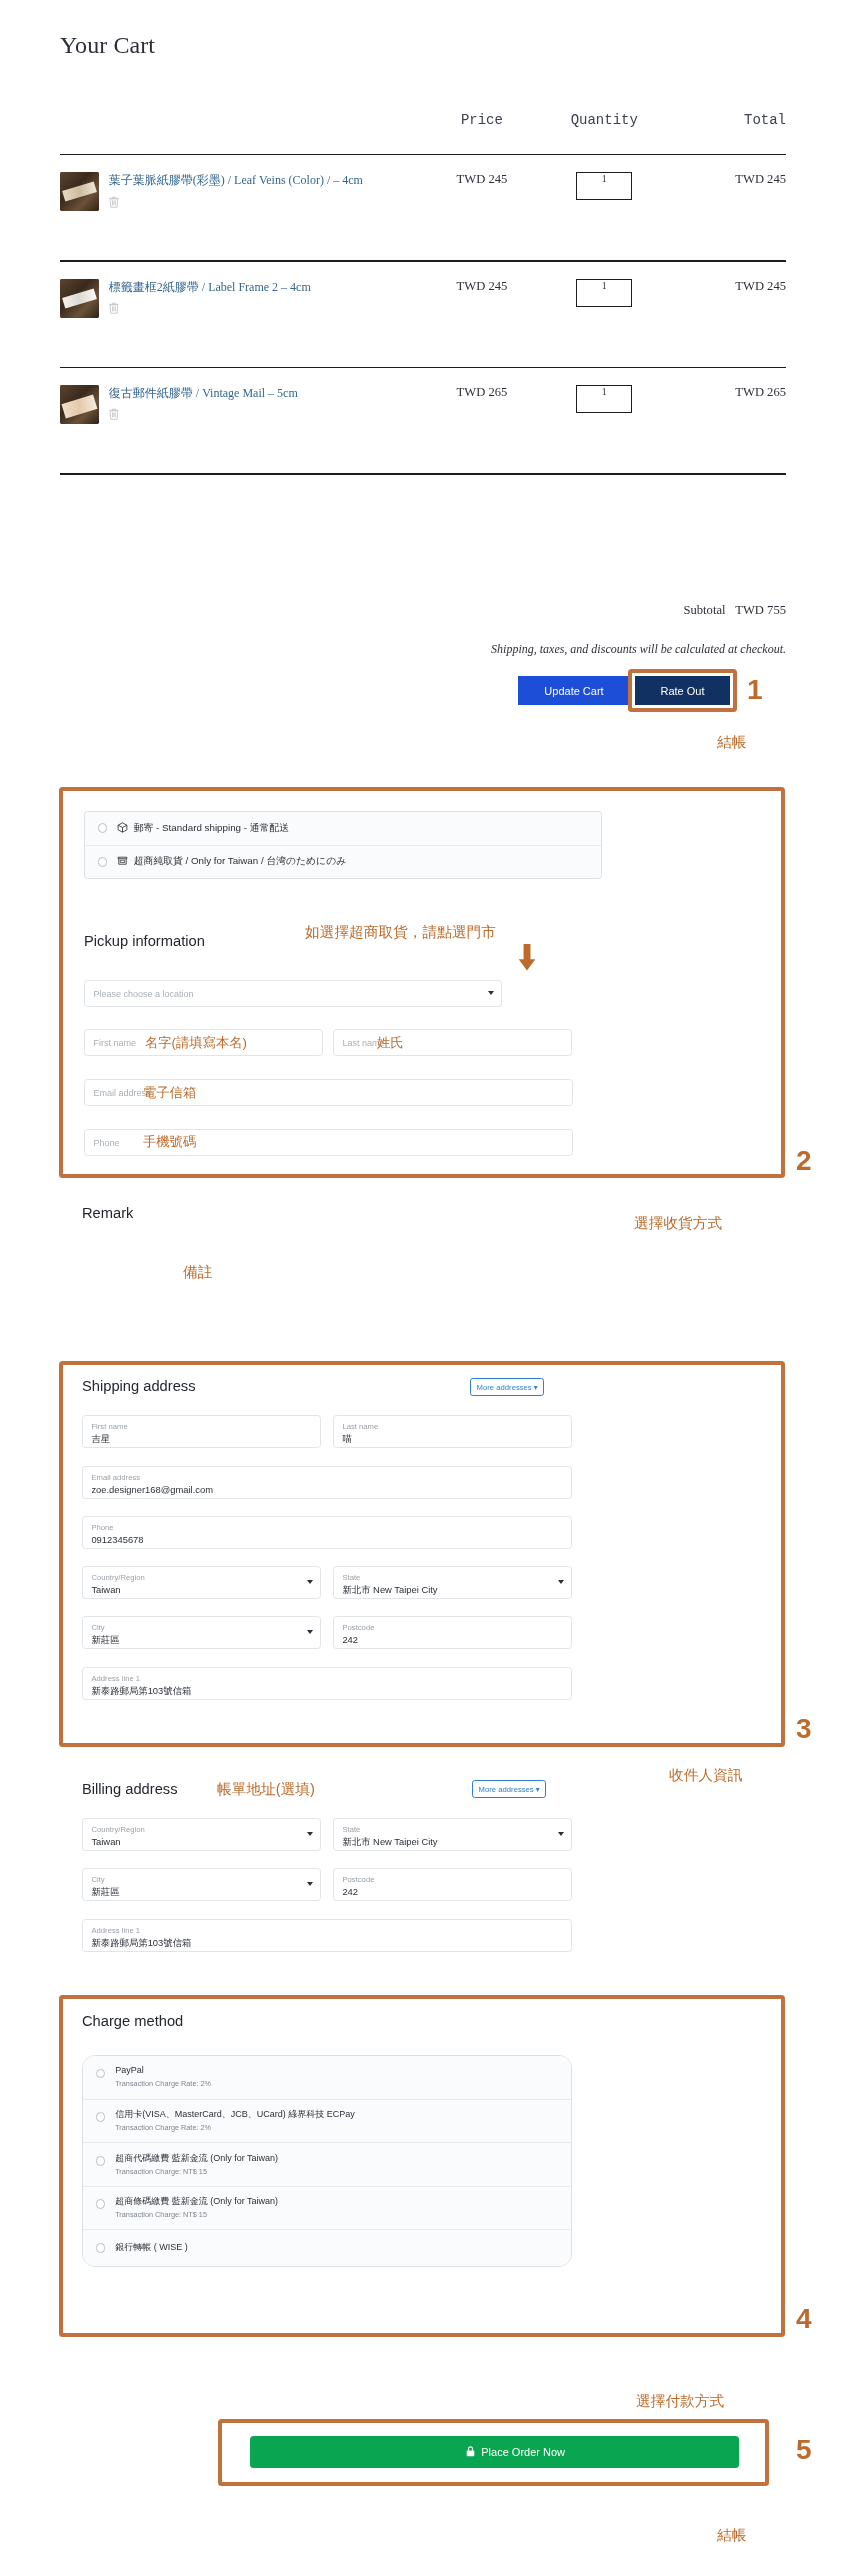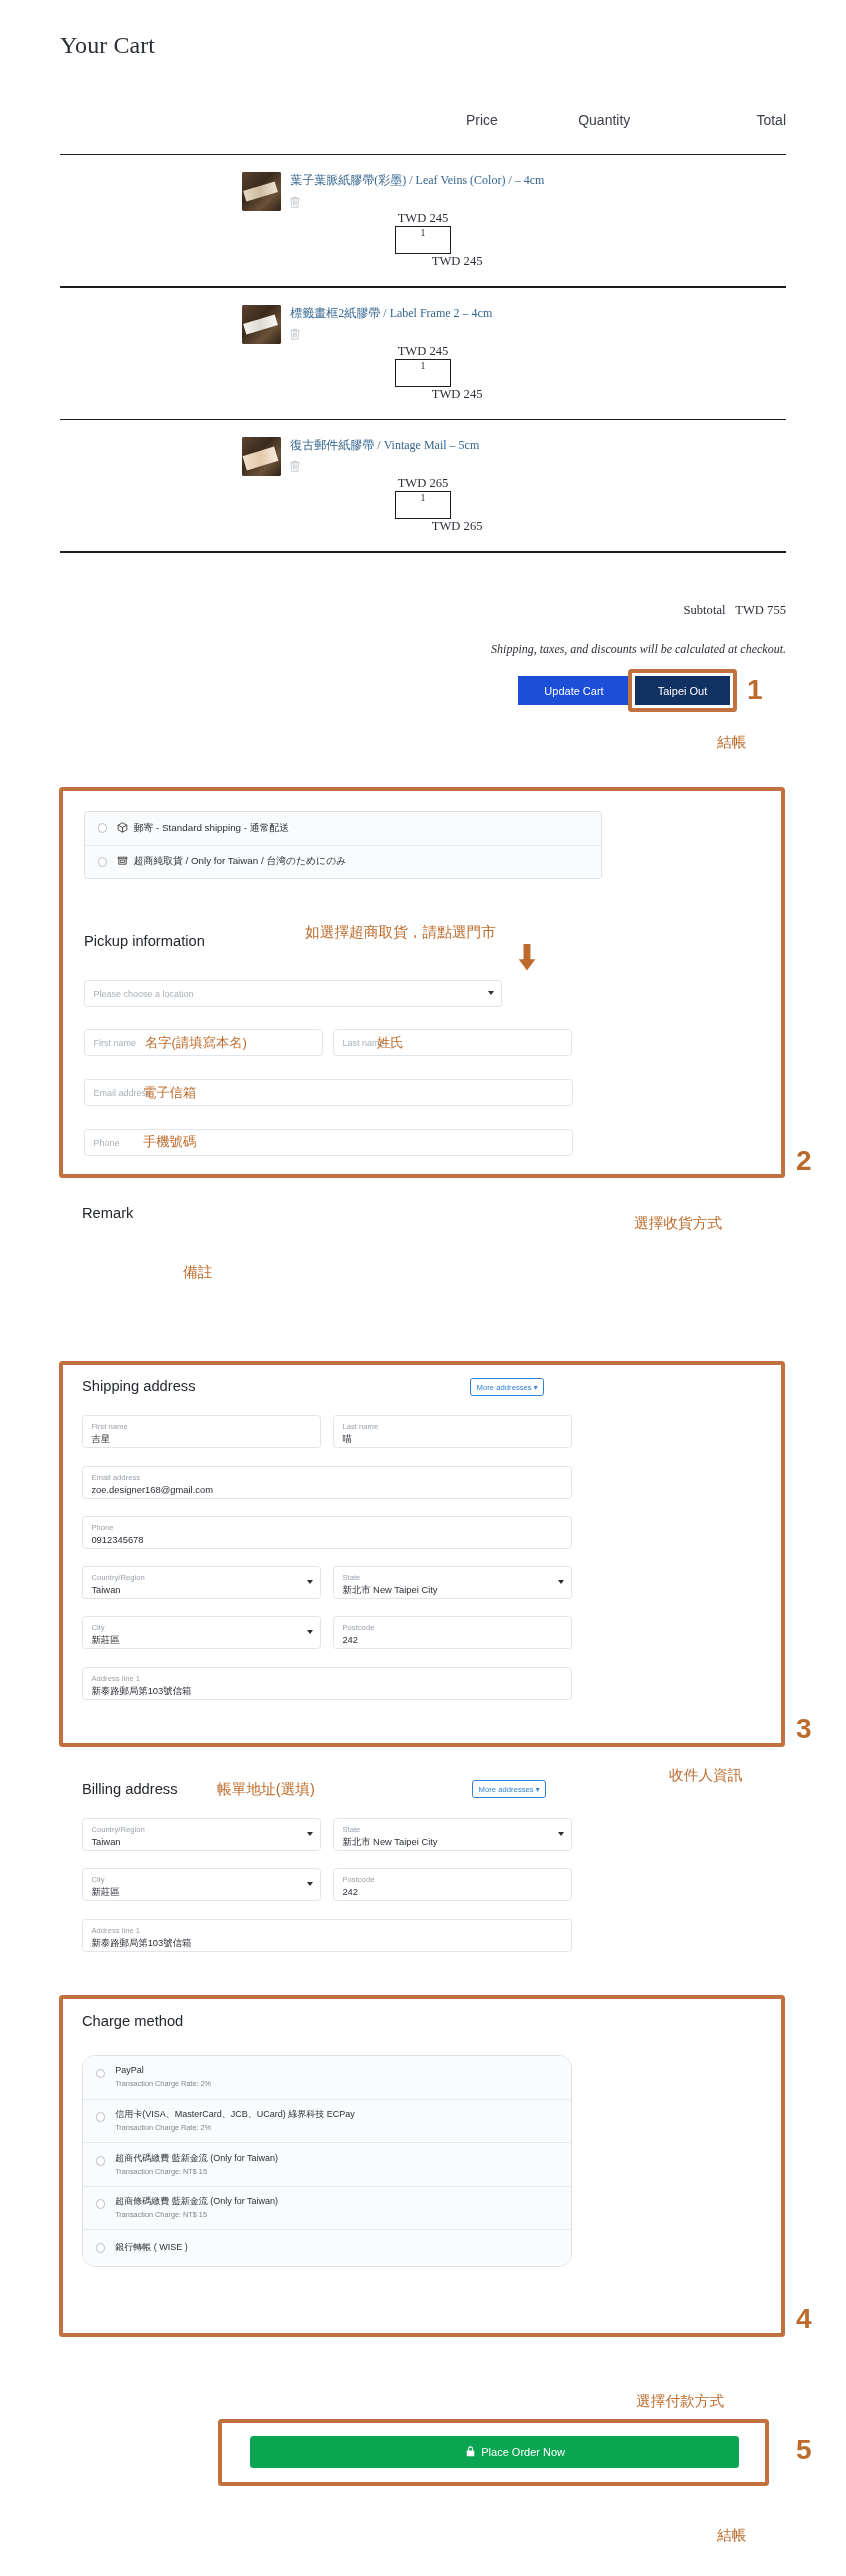--- a/index.html
+++ b/index.html
@@ -14,28 +14,28 @@
   }
   .page { position:relative; width:847px; height:2576px; }
 
   
   #cart-title {
     position:absolute; left:60px; top:32px;
     font-family:"Liberation Serif", serif;
     font-size:24px; color:#2b2f37; letter-spacing:0.1px;
   }
   #cart-table { position:absolute; left:60px; top:112px; width:726px; }
-  .cart-head { display:flex; font-family:Liberation Sans, sans-serif; font-size:14px; color:#3a3f4a; height:42px; align-items:flex-start; }
+  .cart-head { display:flex; font-family:Liberation Mono, monospace; font-size:14px; color:#3a3f4a; height:42px; align-items:flex-start; }
   .col-prod { width:363px; }
   .col-price { width:119px; text-align:center; }
   .col-qty { width:126px; text-align:center; }
   .col-total { width:119px; text-align:right; }
   .hr { height:1.4px; background:#1c1c1c; width:726px; }
 
-  .cart-row { display:flex; align-items:center; min-height:105px; padding:17px 0;flex-direction:column; }
+  .cart-row { display:flex; align-items:flex-start; min-height:105px; padding:17px 0; }
   .thumb { width:39px; height:39px; border-radius:1.4px; background:#4a3526; margin-right:9.8px; flex:none;
            background-image:linear-gradient(135deg,#5d4330 0%,#3a2a1d 40%,#6b5138 70%,#2e2118 100%); position:relative; overflow:hidden; }
   .thumb::after { content:""; position:absolute; left:2.8px; top:14px; width:33px; height:11px;
            background:linear-gradient(100deg,#e8d9c4,#cdbba0 50%,#f0e6d6); transform:rotate(-17deg); }
   .thumb.t2::after { background:linear-gradient(100deg,#f4f1ec,#ddd9d2 50%,#fbfaf7); }
   .thumb.t3::after { background:linear-gradient(100deg,#efdfcb,#e3c9ab 50%,#f6ece0); height:15.4px; }
   .prod-wrap { flex:1; }
   .prod-name { font-family:"Liberation Serif", serif; font-size:12px; color:#34668f; line-height:1.35; }
   .trash { margin-top:7px; width:9.8px; height:12px; display:block; }
   .money { font-family:"Liberation Serif", serif; font-size:12.6px; color:#2b2f37; }
@@ -160,21 +160,21 @@
     </div>
     <div class="hr"></div>
   </div>
 
   <div id="subtotal-row">
     <span class="lbl">Subtotal</span><span>TWD 755</span>
   </div>
   <div id="ship-note">Shipping, taxes, and discounts will be calculated at checkout.</div>
 
   <button id="update-cart-btn">Update Cart</button>
-  <button id="checkout-btn">Taipei Out</button>
+  <button id="checkout-btn">Rate Out</button>
 
   <div class="anno-box" style="left:628px; top:669px; width:109px; height:43px;"></div>
   <div class="anno-num" style="left:747px; top:674px;">1</div>
   <div class="anno-cn" style="left:717px; top:733px;">結帳</div>
 
   <div class="anno-box" style="left:59px; top:787px; width:726px; height:391px;"></div>
   <div class="anno-num" style="left:796px; top:1145px;">2</div>
   <div class="anno-cn" style="left:634px; top:1214px;">選擇收貨方式</div>
 
   <div class="radio-group" style="position:absolute; left:84px; top:811px; width:518px;">

